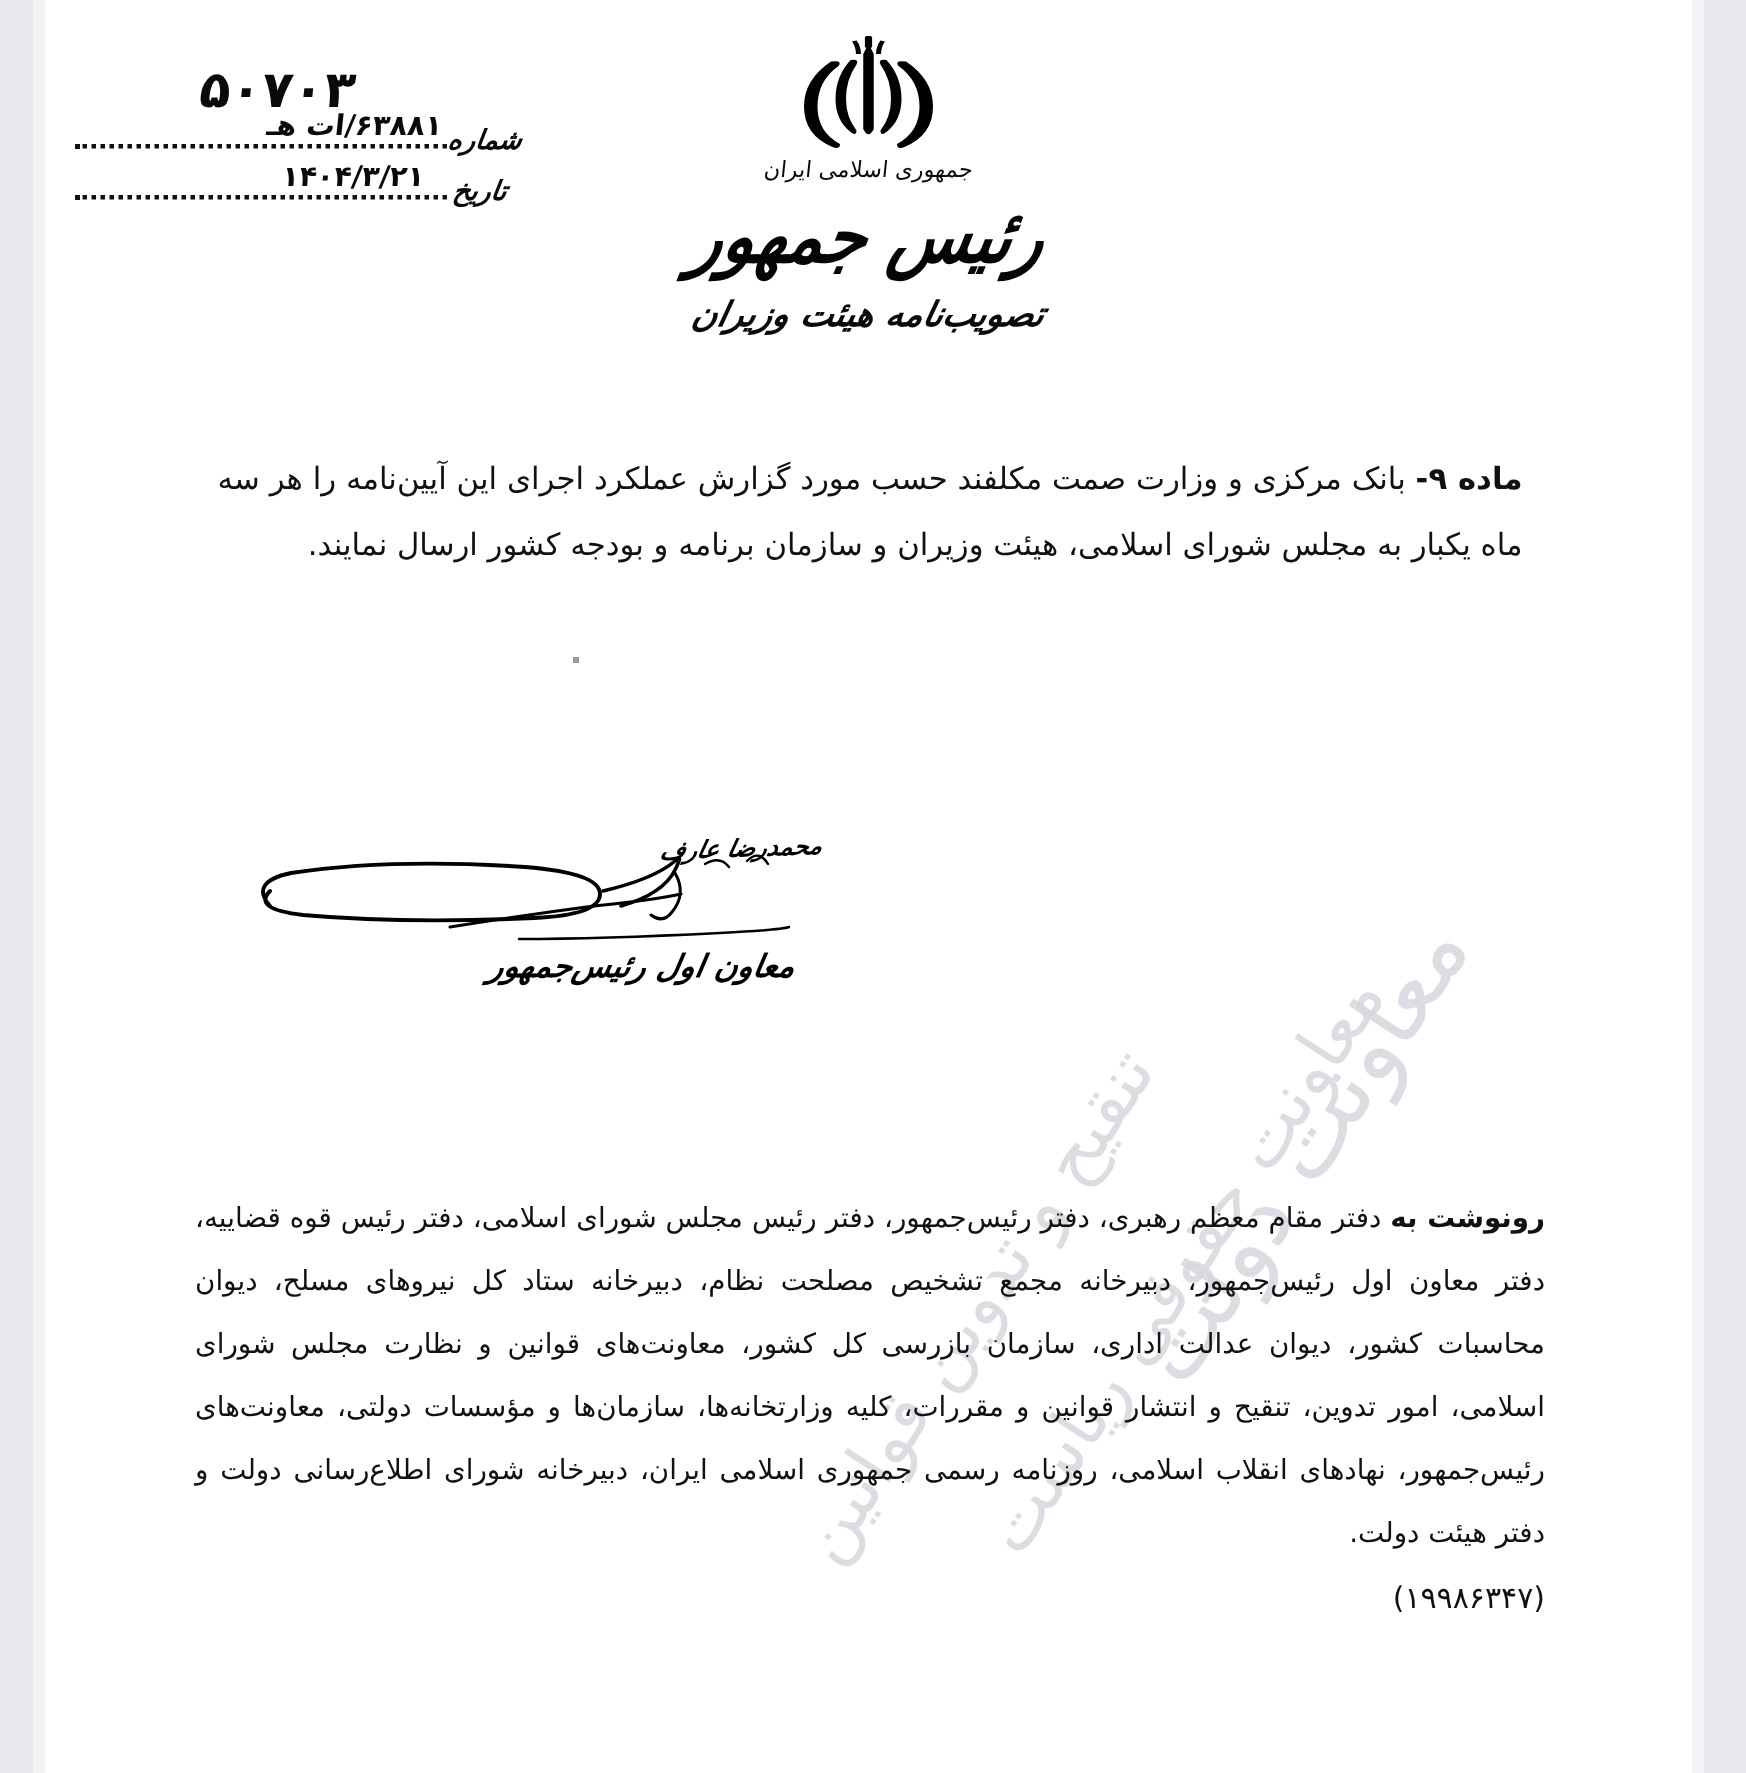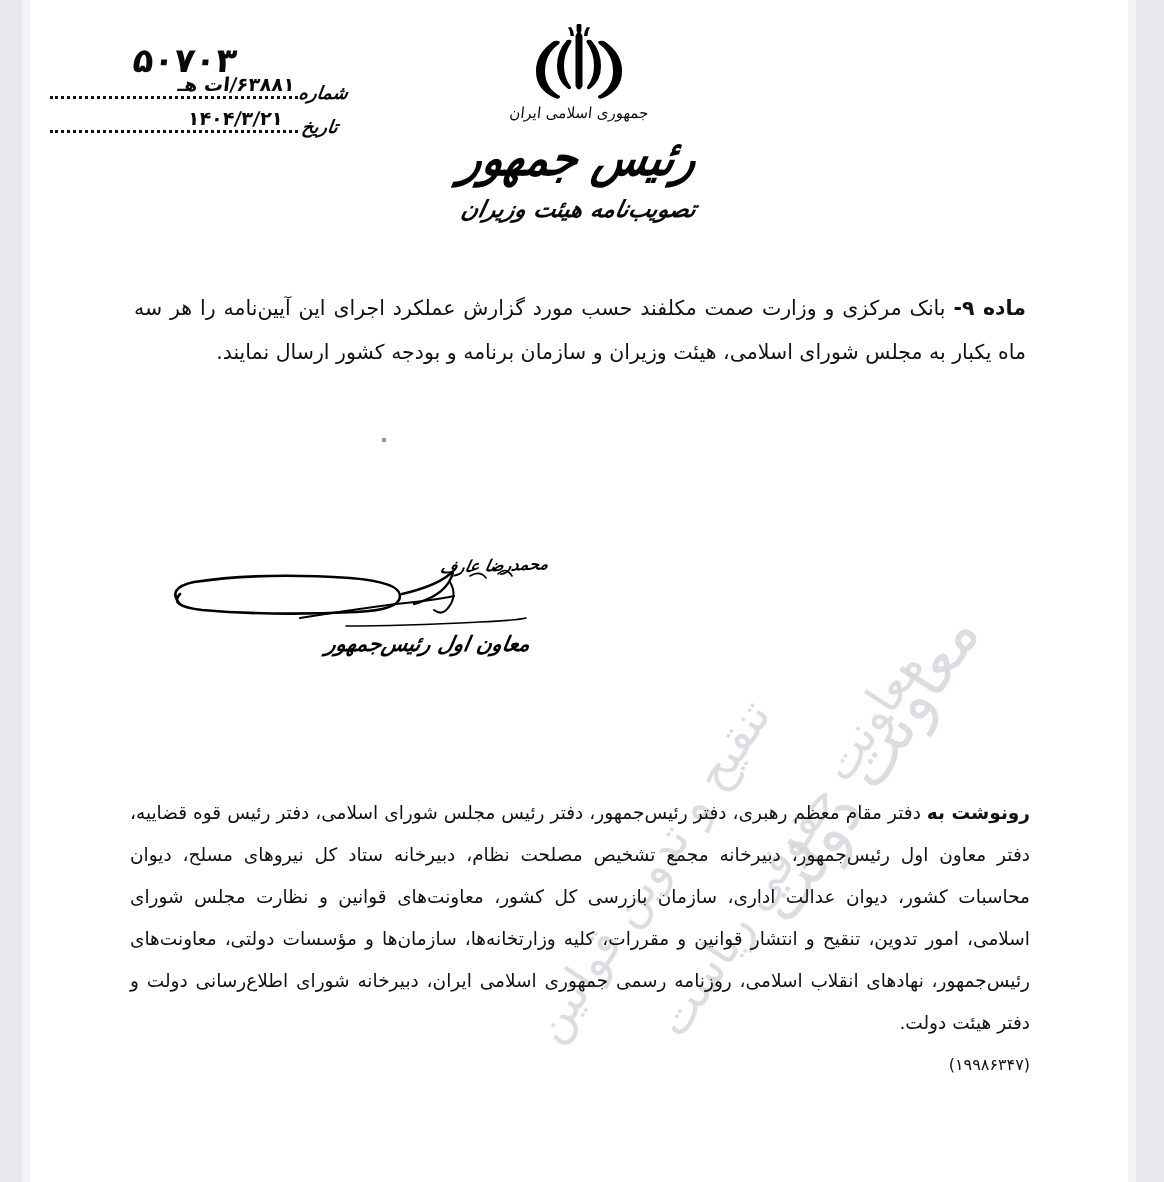--- a/index.html
+++ b/index.html
@@ -192,21 +192,21 @@
     width: 900px;
     z-index: 3;
     direction: rtl;
     text-align: justify;
     color: #111;
     font-family: "DejaVu Sans", sans-serif;
     font-size: 20.5px;
     line-height: 44px;
     text-align-last: right;
   }
-  .body-block p { margin: 4px; }
+  .body-block p { margin: 15px; }
   .body-block .lead { font-weight: 700; }
 
   .stray-dot {
     position: absolute;
     left: 352px;
     top: 438px;
     width: 4px;
     height: 4px;
     background: #9a9a9a;
     z-index: 3;
@@ -263,21 +263,21 @@
     font-family: "DejaVu Sans", sans-serif;
     font-size: 18.5px;
     line-height: 42px;
   }
   .copy-block p { margin: 0; }
   .copy-block .lead { font-weight: 700; }
   .copy-ref {
     margin-top: 0px;
     text-align: left;
     direction: ltr;
-    font-size: 16px;
+    font-size: 20px;
     letter-spacing: 1px;
     padding-left: 20px;
   }
 </style>
 </head>
 <body>
 
 <div class="viewport">
   <div class="sheet">
 

